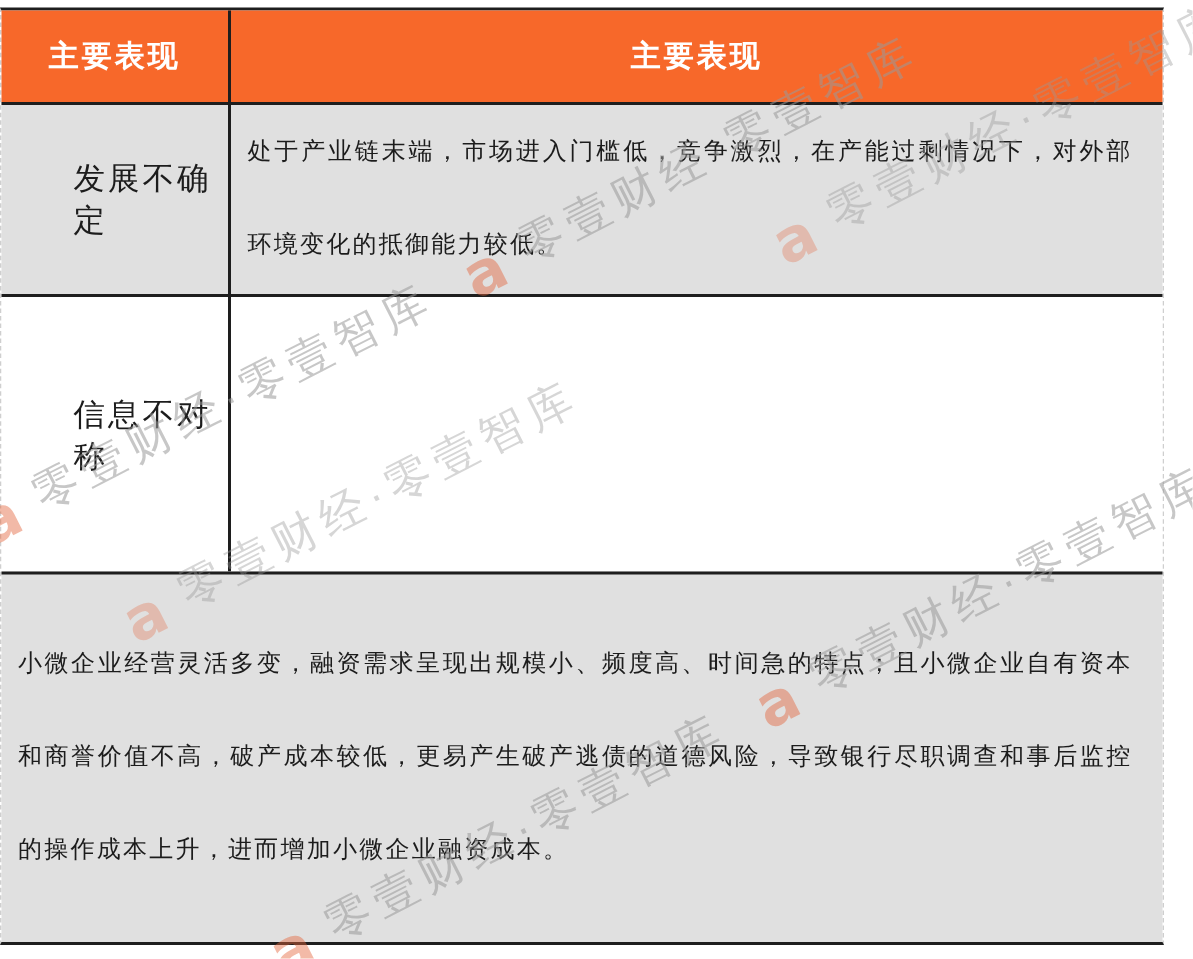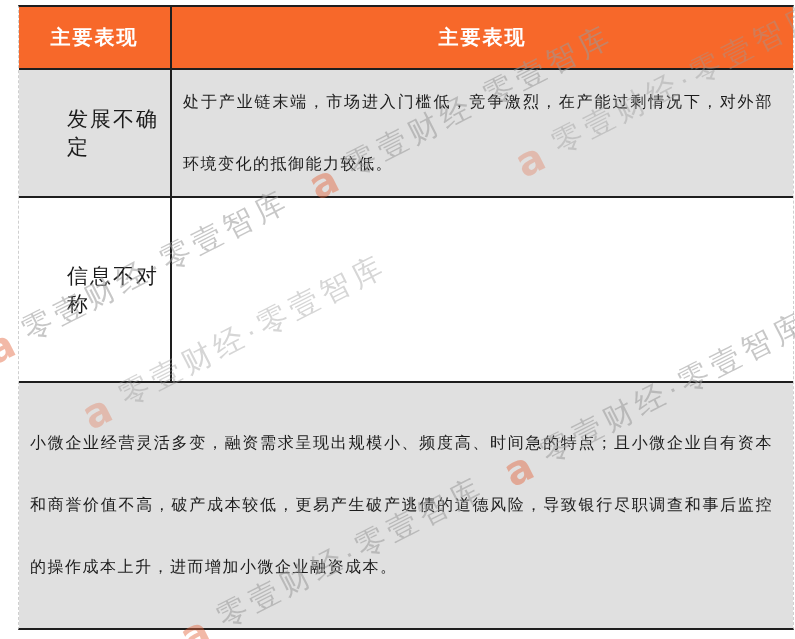--- a/index.html
+++ b/index.html
@@ -11,21 +11,21 @@
     --text:#1C1C1C;
     --wm-text:#9A9A9A;
     --wm-logo:#E4663D;
     --edge:#CFCFCF;
   }
   *{margin:0;padding:0;box-sizing:border-box;}
   body{background:#fff;font-family:"Liberation Sans","DejaVu Sans",sans-serif;}
   #screen{position:relative;width:795px;height:639px;background:#fff;overflow:hidden;}
 
   .table{
-    position:absolute;left:18px;top:5px;width:776px;height:625px;
+    position:absolute;left:0;top:5px;width:776px;height:625px;
     border-top:2px solid var(--border);
     border-bottom:2px solid var(--border);
     border-left:1px dashed var(--edge);
     border-right:1px dashed var(--edge);
     display:flex;flex-direction:column;
     background:#fff;
   }
   .row{display:flex;width:100%;}
   .row + .row{border-top:2px solid var(--border);}
   .header-row{height:61px;background:var(--header-bg);}

